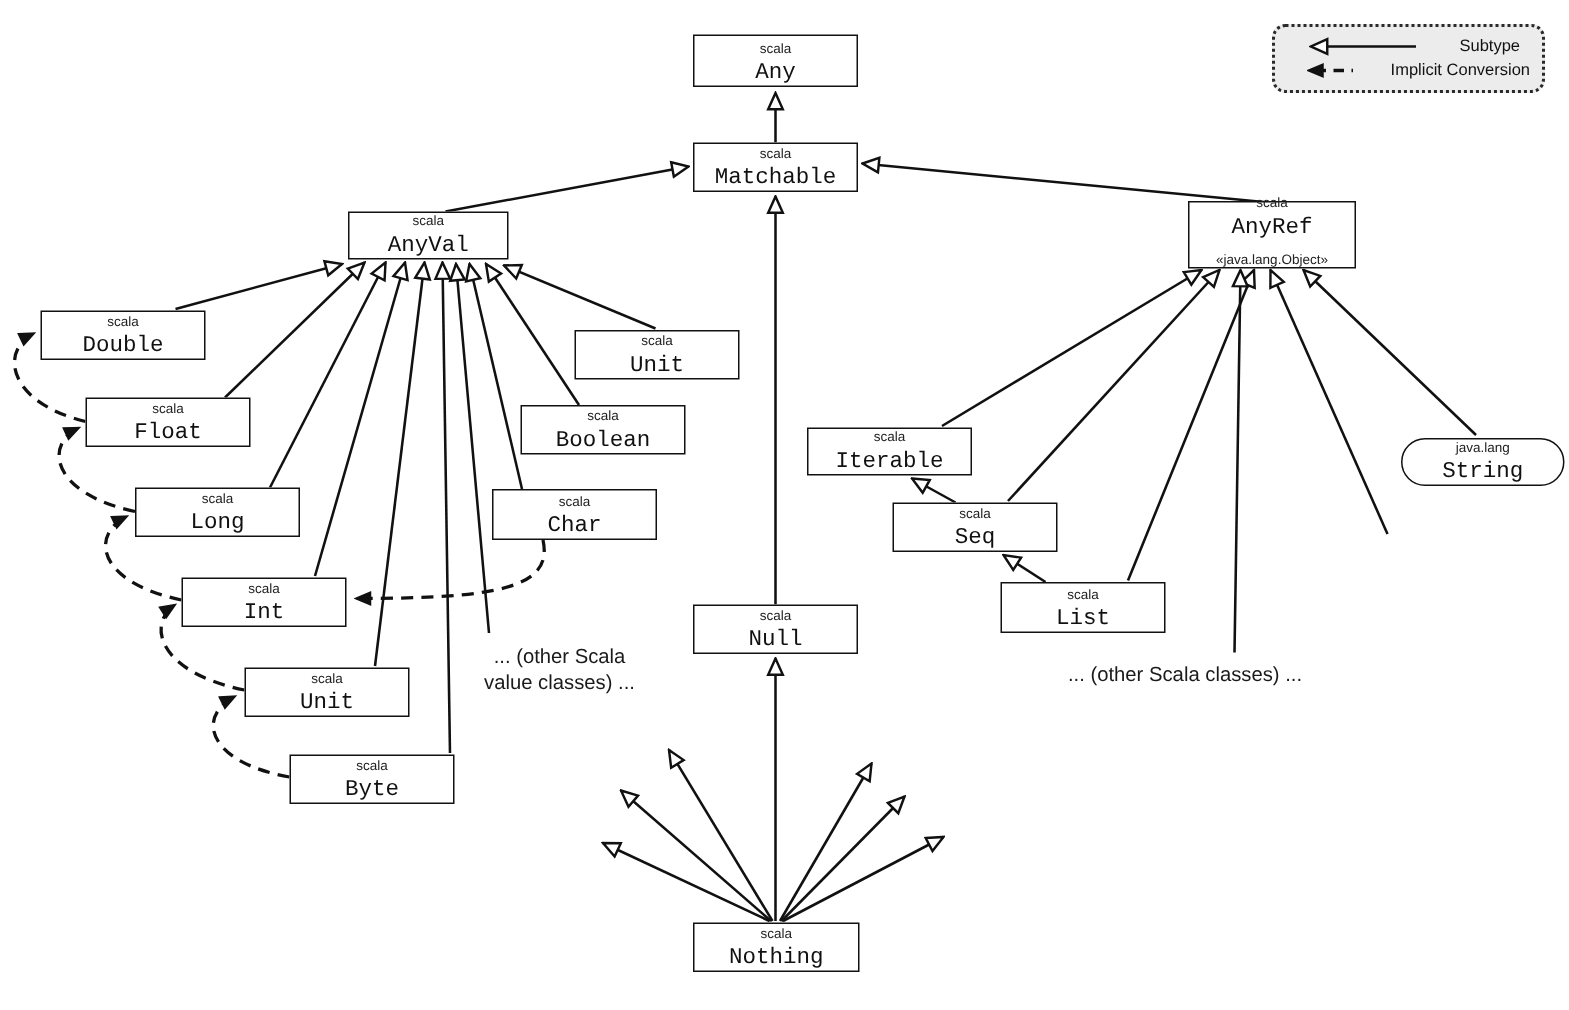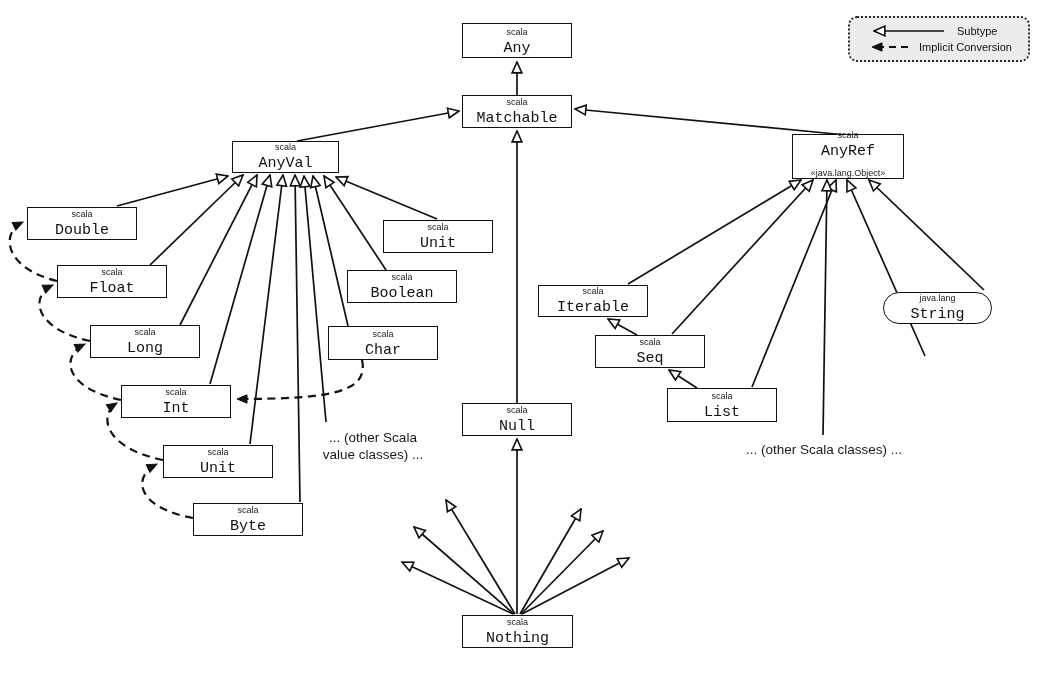--- a/index.html
+++ b/index.html
@@ -12,21 +12,21 @@
   .pkg{font:9px "Liberation Sans",sans-serif;color:#222;margin-bottom:3px;}
   .cls{font:15px "Liberation Mono",monospace;color:#111;}
   .sub{font:9px "Liberation Sans",sans-serif;color:#222;margin-top:8px;}
   .note{position:absolute;z-index:2;font:13.5px "Liberation Sans",sans-serif;color:#1a1a1a;
         text-align:center;line-height:1.25;}
   .note span{display:block;}
   #legend{position:absolute;left:848px;top:16px;width:182px;height:46px;z-index:3;
           background:#ececec;border:2px dotted #2a2a2a;border-radius:9px;
           display:flex;flex-direction:column;justify-content:center;gap:2px;
           padding:3px 8px;box-sizing:border-box;}
-  .legend-row{display:flex;align-items:center;gap:9px;}
+  .legend-row{display:flex;align-items:center;gap:25px;}
   .legend-label{font:11px "Liberation Sans",sans-serif;color:#111;white-space:nowrap;}
 </style>
 </head>
 <body>
 
 <div id="stage">
 
   <svg id="wires" width="1046" height="673" viewBox="0 0 1046 673">
     <defs>
       <marker id="mo" viewBox="0 0 12 12" refX="11" refY="6" markerWidth="13" markerHeight="13" orient="auto" markerUnits="userSpaceOnUse">
@@ -169,26 +169,26 @@
     <span class="cls">Iterable</span>
   </div>
   <div class="node" style="left:595px;top:335px;width:110px;height:33px;">
     <span class="pkg">scala</span>
     <span class="cls">Seq</span>
   </div>
   <div class="node" style="left:667px;top:388px;width:110px;height:34px;">
     <span class="pkg">scala</span>
     <span class="cls">List</span>
   </div>
-  <div class="node" style="left:883px;top:292px;width:109px;height:32px;border-radius:16px;">
+  <div class="node" style="left:934px;top:292px;width:109px;height:32px;border-radius:16px;">
     <span class="pkg">java.lang</span>
     <span class="cls">String</span>
   </div>
 
   <div class="note" style="left:303px;top:430px;width:140px;">
     <span>... (other Scala</span>
     <span>value classes) ...</span>
   </div>
-  <div class="note" style="left:736px;top:442px;width:176px;text-align:center;">
+  <div class="note" style="left:702px;top:442px;width:176px;text-align:center;">
     <span>... (other Scala classes) ...</span>
   </div>
 
 </div>
 
 </body></html>

